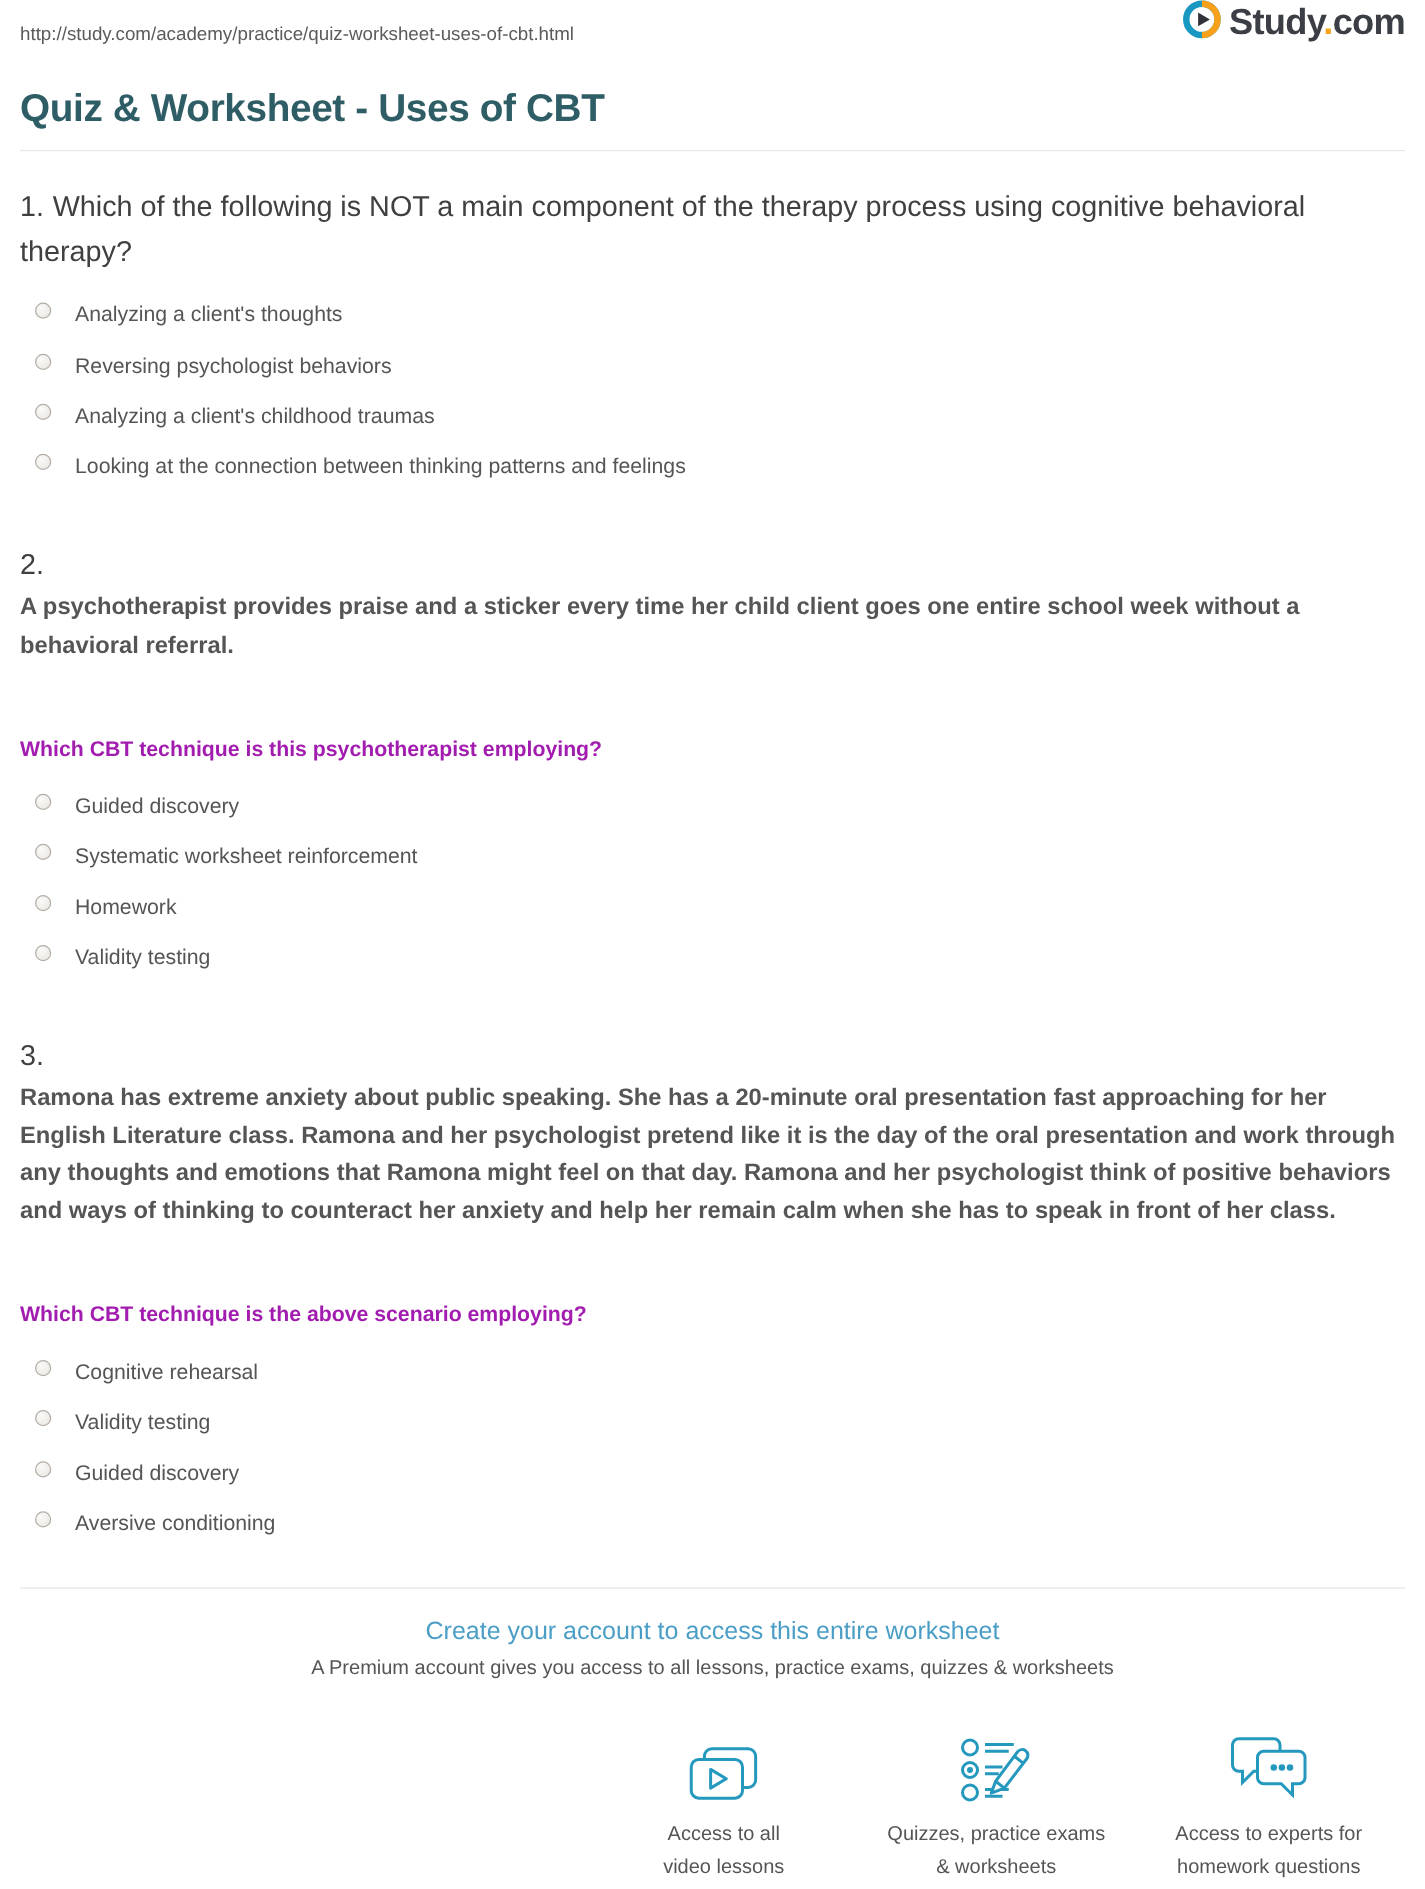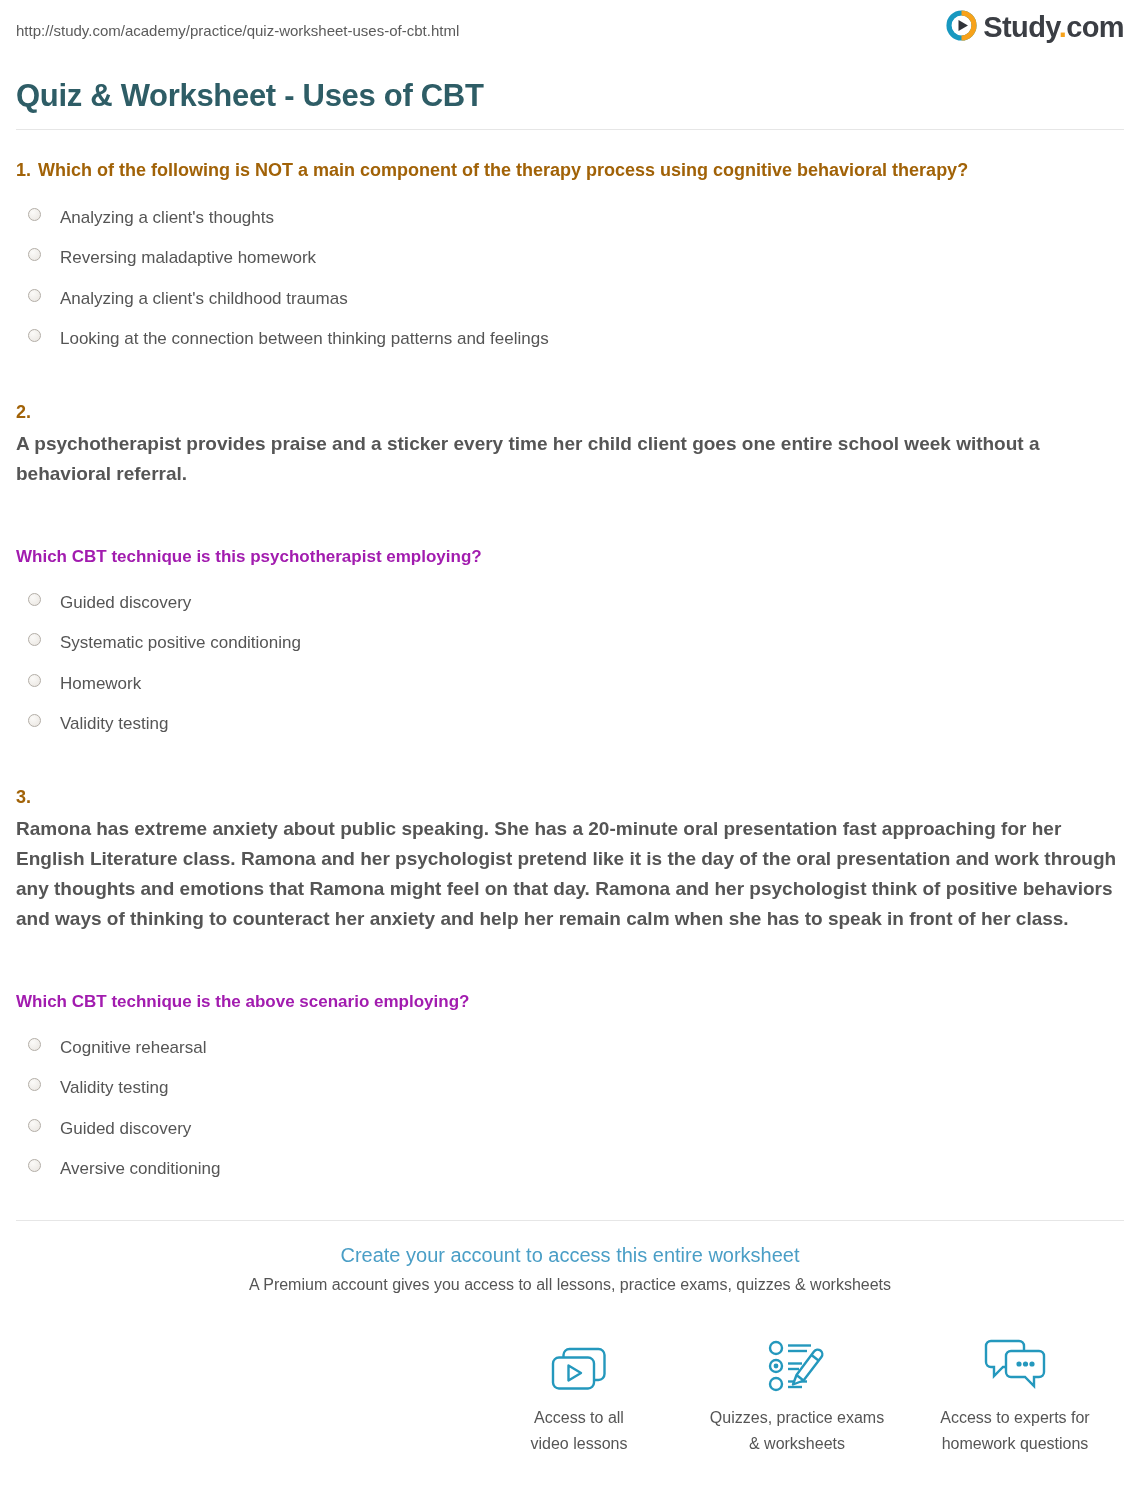--- a/index.html
+++ b/index.html
@@ -5,34 +5,34 @@
   * { box-sizing: border-box; }
   html, body { margin: 0; padding: 0; background: #ffffff; }
   body {
     width: 1140px;
     font-family: "Liberation Sans", "DejaVu Sans", sans-serif;
     color: #555;
   }
   .page { padding: 0 16px; }
 
   
-  .topbar { display: flex; justify-content: space-between; align-items: center; padding-top: 10px; }
+  .topbar { display: flex; justify-content: space-between; align-items: flex-end; }
   .url { font-size: 15px; color: #5b5b5b; padding-top: 6px; }
   .logo { display: flex; align-items: center; gap: 6px; cursor: pointer; }
   .logo-text { font-size: 29px; font-weight: 700; color: #3b3e44; letter-spacing: -0.6px; }
   .logo-dot { color: #f7a21a; }
 
   
   h1.page-title { margin: 33px 0 0; font-size: 31px; font-weight: 700; color: #2e5d66; letter-spacing: -0.3px; }
   .title-divider { border: none; border-top: 1px solid #e6e6e6; margin: 15px 0 0; }
 
   
   .question { margin-top: 27px; }
   .question + .question { margin-top: 40px; }
-  .q-head { margin: 0; font-size: 18px; font-weight: 700; color: #a16207; line-height: 1.55; }
+  .q-head { margin: 0; font-size: 23px; font-weight: 400; color: #404040; line-height: 1.55; }
   .q-scenario { margin: 2px 0 0; font-size: 19px; font-weight: 700; color: #555; line-height: 1.58; }
   .q-prompt { margin: 55px 0 0; font-size: 17px; font-weight: 700; color: #a21caf; line-height: 1.5; }
   ul.options { list-style: none; margin: 13px 0 0; padding: 0; }
   li.option { display: flex; align-items: flex-start; gap: 19px; padding: 10px 0 10px 12px; cursor: pointer; }
   .radio {
     width: 13px; height: 13px; flex: none; border-radius: 50%;
     border: 1px solid #b3aea7;
     background: radial-gradient(circle at 35% 30%, #fbfaf8, #e9e5e0);
   }
   .option-label { font-size: 17px; color: #555; line-height: 1.2; }
@@ -74,21 +74,21 @@
     <p class="q-head"><span>1.</span><span style="margin-left: 7px;">Which of the following is NOT a main component of the therapy process using cognitive behavioral therapy?</span></p>
 
     <ul class="options">
   <li class="option">
     <span class="radio"></span>
     <span class="option-label">Analyzing a client's thoughts</span>
   </li>
 
   <li class="option">
     <span class="radio"></span>
-    <span class="option-label">Reversing maladaptive homework</span>
+    <span class="option-label">Reversing psychologist behaviors</span>
   </li>
 
   <li class="option">
     <span class="radio"></span>
     <span class="option-label">Analyzing a client's childhood traumas</span>
   </li>
 
   <li class="option">
     <span class="radio"></span>
     <span class="option-label">Looking at the connection between thinking patterns and feelings</span>
@@ -101,21 +101,21 @@
     <p class="q-scenario">A psychotherapist provides praise and a sticker every time her child client goes one entire school week without a behavioral referral.</p>
     <p class="q-prompt">Which CBT technique is this psychotherapist employing?</p>
     <ul class="options">
   <li class="option">
     <span class="radio"></span>
     <span class="option-label">Guided discovery</span>
   </li>
 
   <li class="option">
     <span class="radio"></span>
-    <span class="option-label">Systematic positive conditioning</span>
+    <span class="option-label">Systematic worksheet reinforcement</span>
   </li>
 
   <li class="option">
     <span class="radio"></span>
     <span class="option-label">Homework</span>
   </li>
 
   <li class="option">
     <span class="radio"></span>
     <span class="option-label">Validity testing</span>

